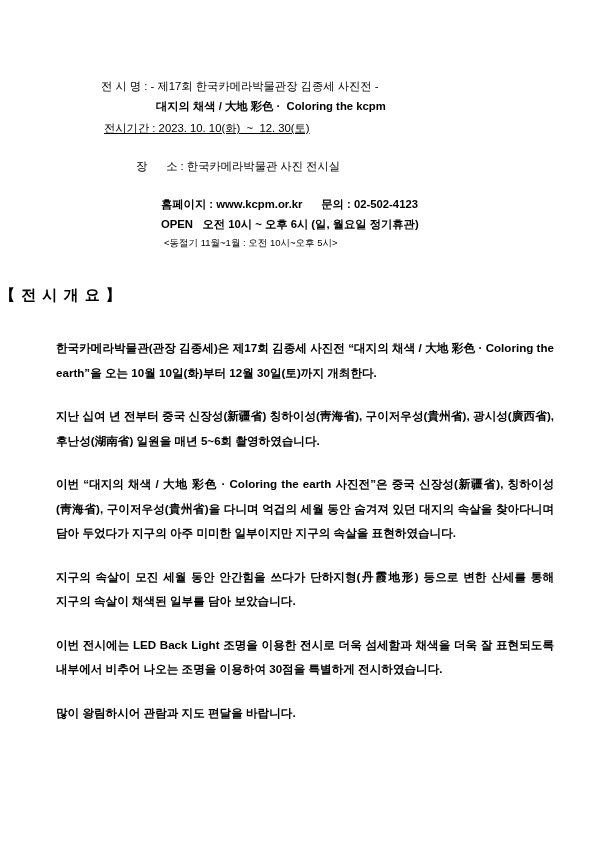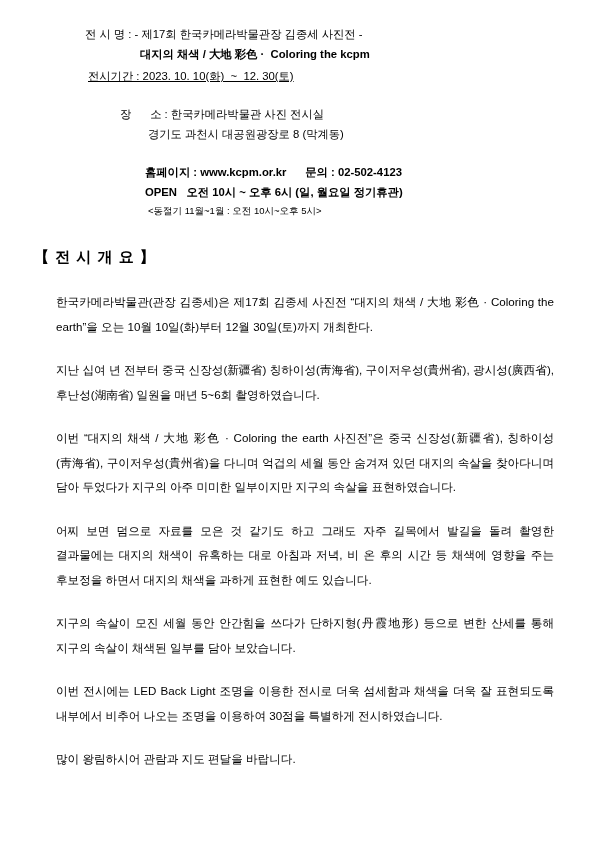--- a/index.html
+++ b/index.html
@@ -17,22 +17,22 @@
   .page {
     width: 600px;
     height: 849px;
     position: relative;
     box-sizing: border-box;
     padding: 0;
   }
 
   
   .header {
-    margin-top: 24px;
-    padding-left: 0;
+    margin-top: 76px;
+    padding-left: 16px;
     text-align: left;
   }
   .hdr-line {
     font-size: 11.3px;
     line-height: 20px;
     white-space: pre;
   }
   .hdr-bold {
     font-weight: bold;
   }
@@ -44,33 +44,33 @@
   .indent-145 { padding-left: 145px; }
 
   .hdr-small {
     font-size: 9.5px;
     line-height: 18px;
     white-space: pre;
   }
 
   
   .section-title {
-    margin-top: 24px;
-    padding-left: 34px;
+    margin-top: 30px;
     font-size: 15px;
     font-weight: bold;
     letter-spacing: 1px;
     line-height: 26px;
   }
 
   
   .body-wrap {
-    margin-top: 20px;
+    margin-top: 28px;
     padding-left: 56px;
     padding-right: 46px;
+    font-weight: bold;
   }
   .para {
     font-size: 11.6px;
     line-height: 24.5px;
     margin-bottom: 19px;
     text-align: justify;
     text-justify: inter-character;
     word-break: keep-all;
   }
   .para:last-child { margin-bottom: 0; }
@@ -83,35 +83,33 @@
   <div class="header">
 
     <div class="hdr-line indent-85"><span>전 시 명 : </span><span>- 제17회 한국카메라박물관장 김종세 사진전 -</span></div>
 
     <div class="hdr-line hdr-bold indent-140">대지의 채색 / 大地 彩色 ·  Coloring the kcpm</div>
 
     <div class="hdr-line indent-88" style="margin-top:2px;text-decoration:underline;">전시기간 : 2023. 10. 10(화)  ~  12. 30(토)</div>
 
     <div class="hdr-line indent-120" style="margin-top:18px;"><span>장      소 : </span><span>한국카메라박물관 사진 전시실</span></div>
 
-    <div class="hdr-line indent-148">경기도 과천시 대공원광장로 8 (막계동)</div>
 
     <div class="hdr-line hdr-bold indent-145" style="margin-top:18px;">홈페이지 : www.kcpm.or.kr      문의 : 02-502-4123</div>
 
     <div class="hdr-line hdr-bold indent-145">OPEN   오전 10시 ~ 오후 6시 (일, 월요일 정기휴관)</div>
 
     <div class="hdr-small indent-148">&lt;동절기 11월~1월 : 오전 10시~오후 5시&gt;</div>
 
   </div>
 
   <div class="section-title">【 전 시 개 요 】</div>
 
   <div class="body-wrap">
     <p class="para">한국카메라박물관(관장 김종세)은 제17회 김종세 사진전 “대지의 채색 /  大地  彩色 · Coloring the earth”을 오는 10월 10일(화)부터 12월 30일(토)까지 개최한다.</p>
     <p class="para">지난 십여 년 전부터 중국 신장성(新疆省) 칭하이성(靑海省), 구이저우성(貴州省), 광시성(廣西省), 후난성(湖南省) 일원을 매년 5~6회 촬영하였습니다.</p>
     <p class="para">이번 “대지의 채색 /  大地  彩色 · Coloring the earth 사진전”은 중국 신장성(新疆省), 칭하이성(靑海省), 구이저우성(貴州省)을 다니며 억겁의 세월 동안 숨겨져 있던 대지의 속살을 찾아다니며 담아 두었다가 지구의 아주 미미한 일부이지만 지구의 속살을 표현하였습니다.</p>
-    <p class="para">어찌 보면 덤으로 자료를 모은 것 같기도 하고 그래도 자주 길목에서 발길을 돌려 촬영한 결과물에는 대지의 채색이 유혹하는 대로 아침과 저녁, 비 온 후의 시간 등 채색에 영향을 주는 후보정을 하면서 대지의 채색을 과하게 표현한 예도 있습니다.</p>
     <p class="para">지구의 속살이 모진 세월 동안 안간힘을 쓰다가 단하지형(丹霞地形) 등으로 변한 산세를 통해 지구의 속살이 채색된 일부를 담아 보았습니다.</p>
     <p class="para">이번 전시에는 LED Back Light 조명을 이용한 전시로 더욱 섬세함과 채색을 더욱 잘 표현되도록 내부에서 비추어 나오는 조명을 이용하여 30점을 특별하게 전시하였습니다.</p>
     <p class="para">많이 왕림하시어 관람과 지도 편달을 바랍니다.</p>
   </div>
 
 </div>
 
 </body></html>

